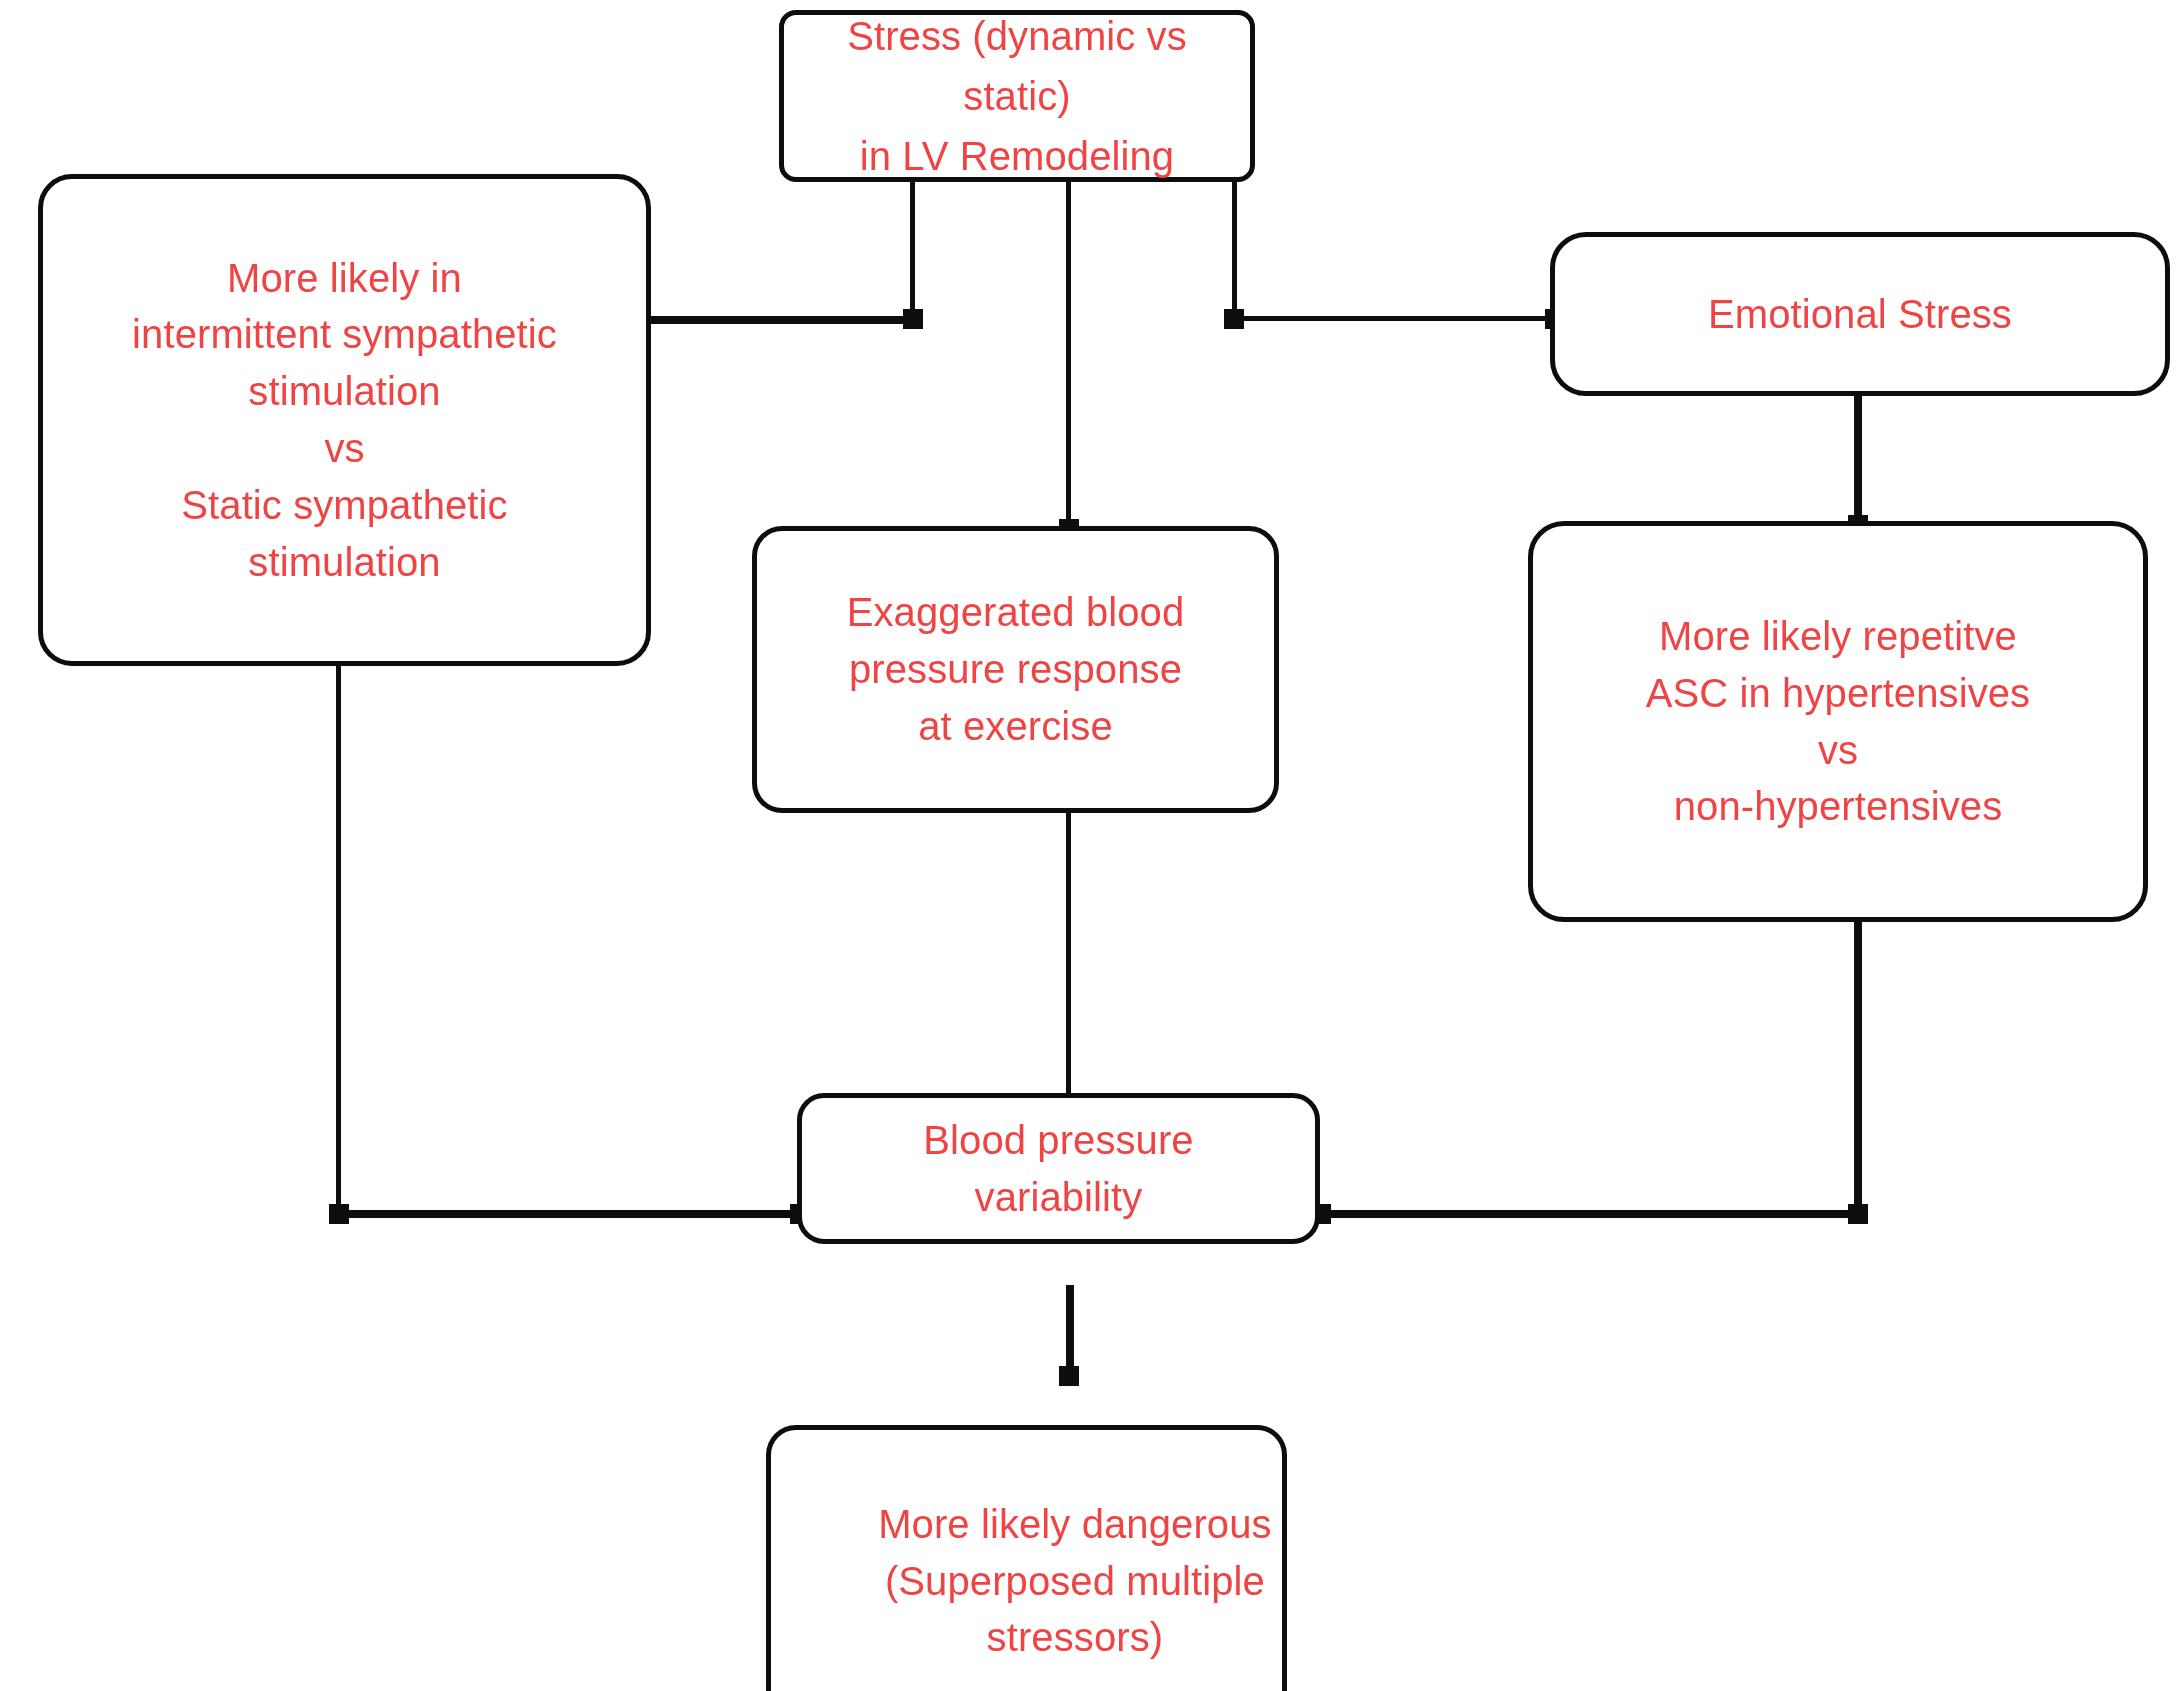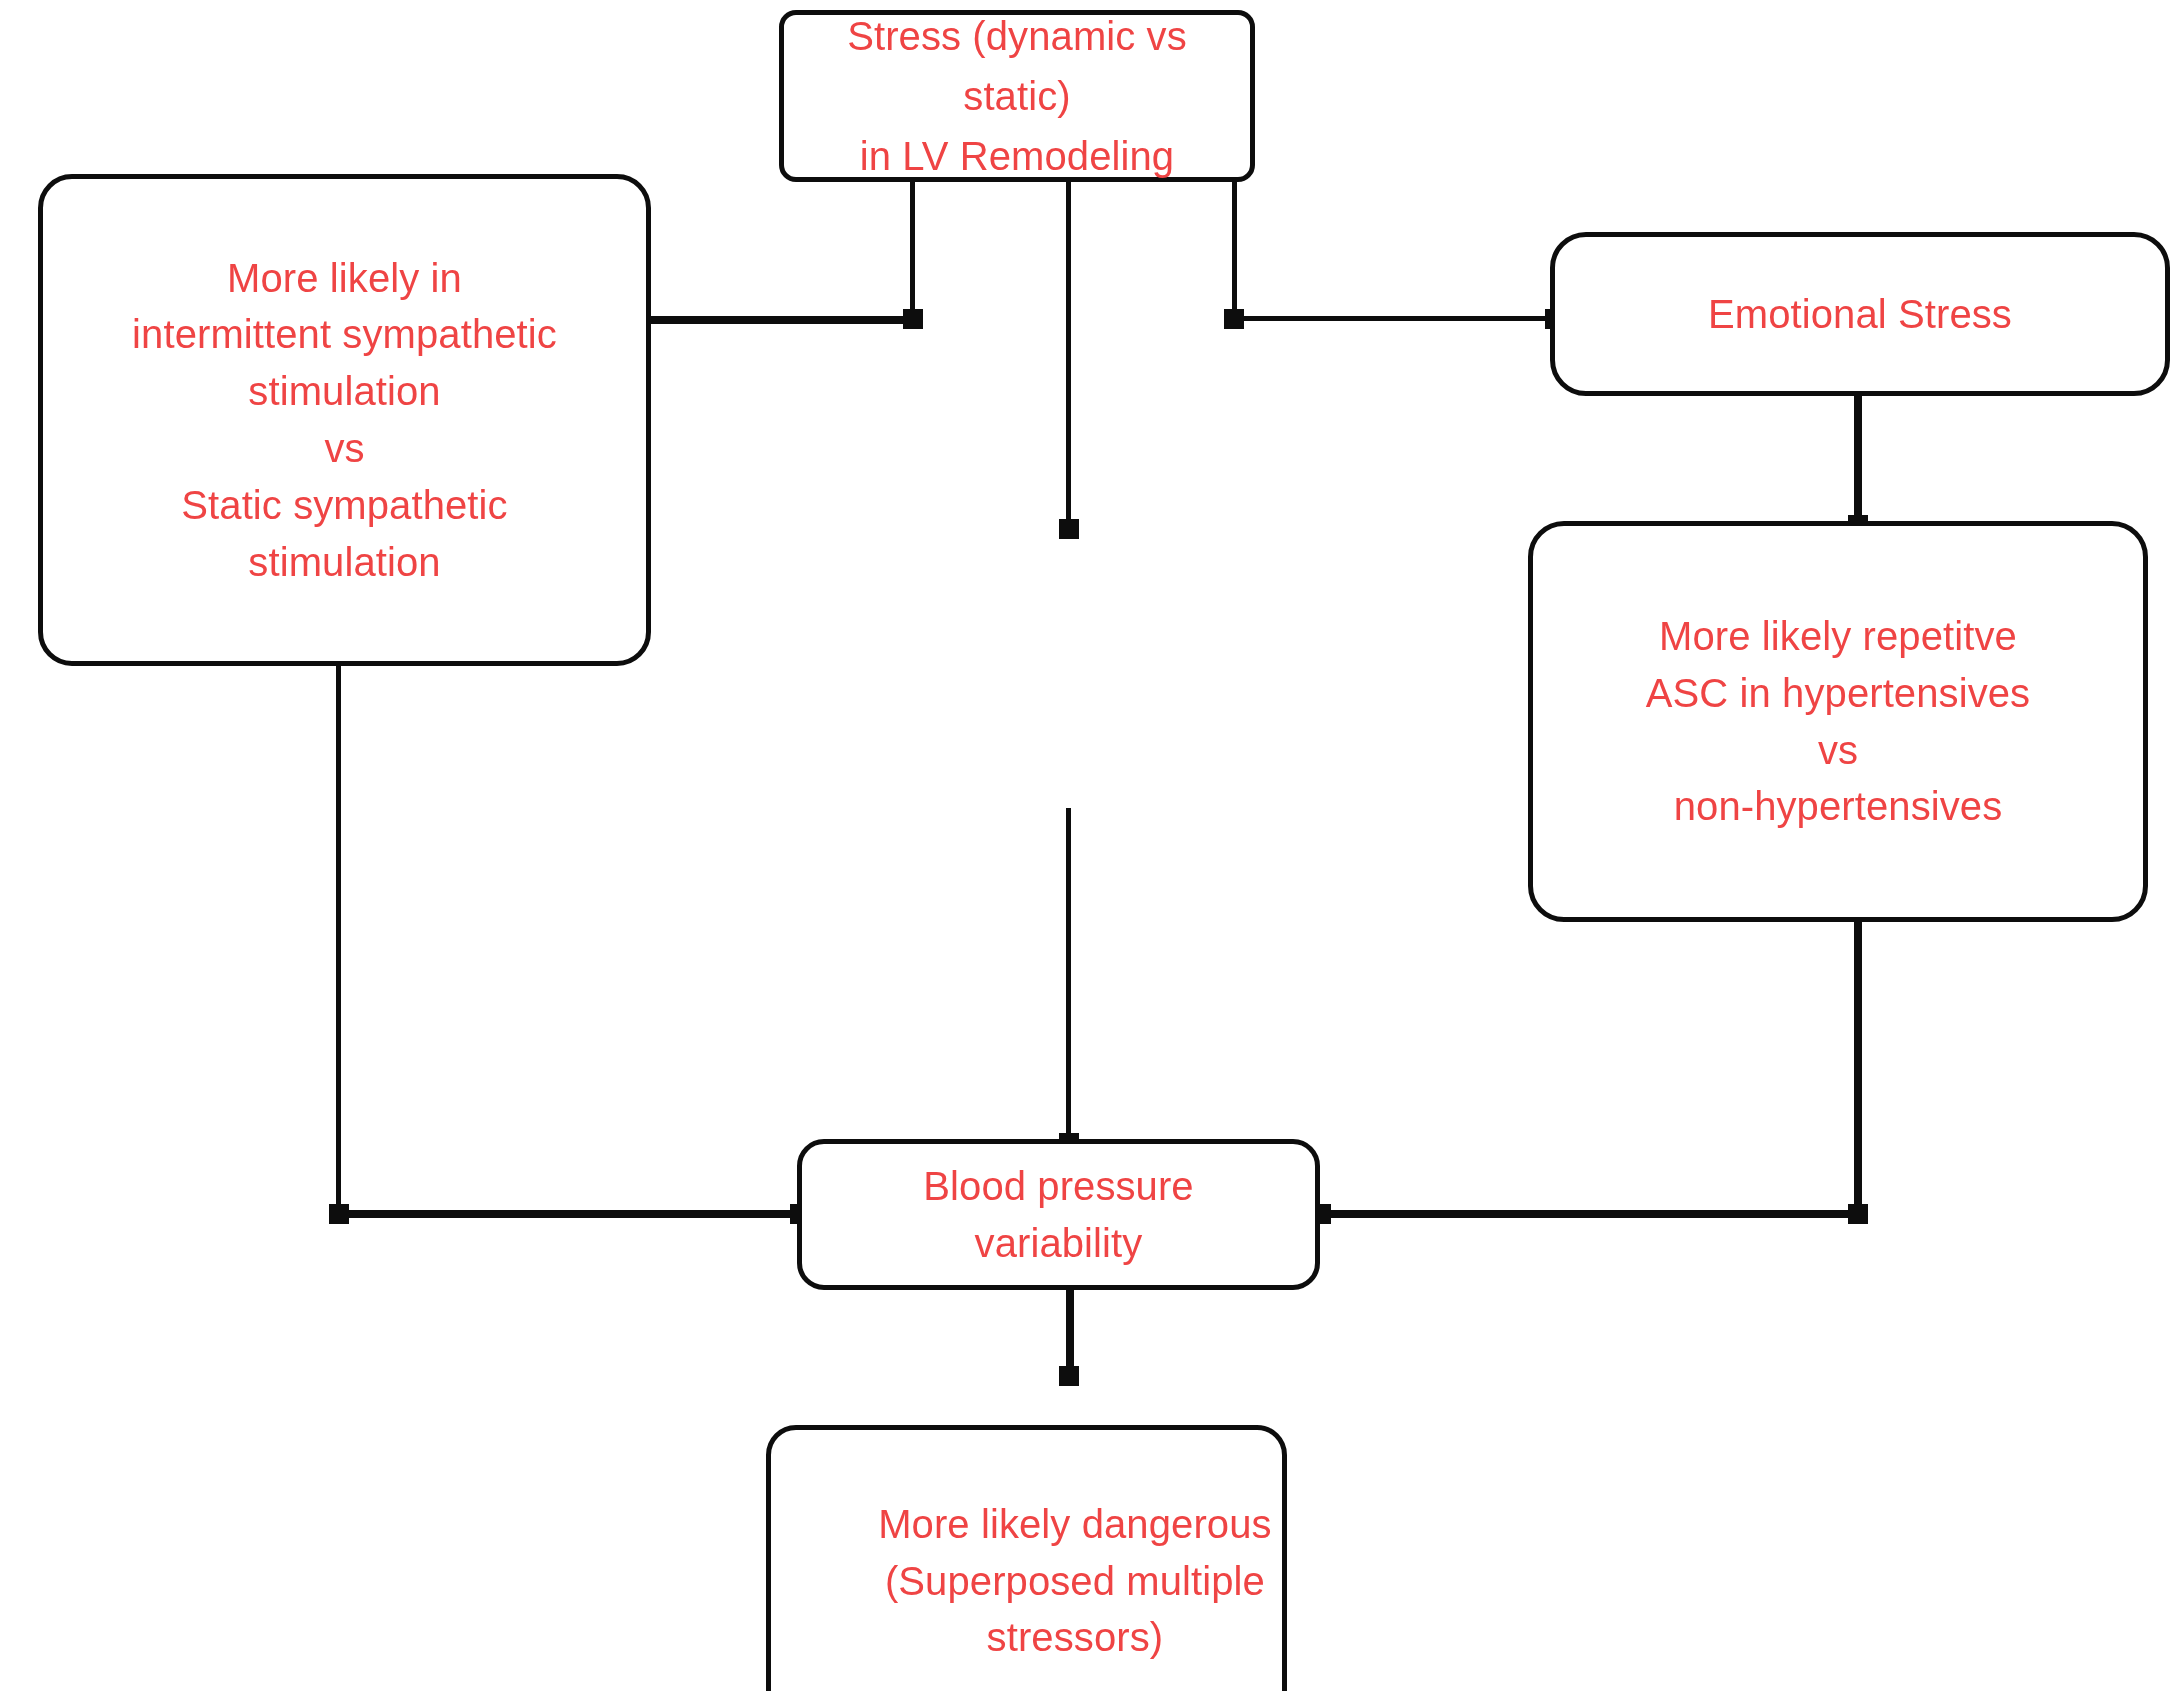--- a/index.html
+++ b/index.html
@@ -36,21 +36,21 @@
     letter-spacing: 0.1px;
     white-space: pre-line;
     padding: 0 10.4px;
   }
   #node-stress        { left: 779px; top:   9.7px; width: 476px; height: 172px; border-radius: 17px; }
   #node-stress .label { line-height: 1.50; }
   #node-sympathetic   { left:   38px; top:  174px; width: 613px; height: 492px; border-radius: 34px; }
   #node-emotional     { left: 1550px; top:  232px; width: 620px; height: 164px; border-radius: 36px; }
   #node-exaggerated   { left: 752px; top:  526px; width: 527px; height: 287px; border-radius: 30px; }
   #node-asc           { left: 1528px; top:  521px; width: 620px; height: 401px; border-radius: 36px; }
-  #node-bpv           { left: 797px; top: 1139px; width: 523px; height: 151px; border-radius: 27px; }
+  #node-bpv           { left: 797px; top: 1093px; width: 523px; height: 151px; border-radius: 27px; }
   #node-dangerous     { left: 766px; top: 1425px; width: 521px; height: 312px; border-radius: 30px; justify-content: flex-end; }
 
   
   .edge-v, .edge-h {
     position: absolute;
     background: #0d0d0d;
     z-index: 1;
   }
   .edge-v { width: 4.5px; }
   .edge-h { height: 4.5px; }
@@ -148,20 +148,25 @@
 stimulation
 vs
 Static sympathetic
 stimulation</div>
   </div>
 
   <div class="node" id="node-emotional">
     <div class="label">Emotional Stress</div>
   </div>
 
+  <div class="node" id="node-exaggerated">
+    <div class="label">Exaggerated blood
+pressure response
+at exercise</div>
+  </div>
 
   <div class="node" id="node-asc">
     <div class="label">More likely repetitve
 ASC in hypertensives
 vs
 non-hypertensives</div>
   </div>
 
   <div class="node" id="node-bpv">
     <div class="label">Blood pressure

